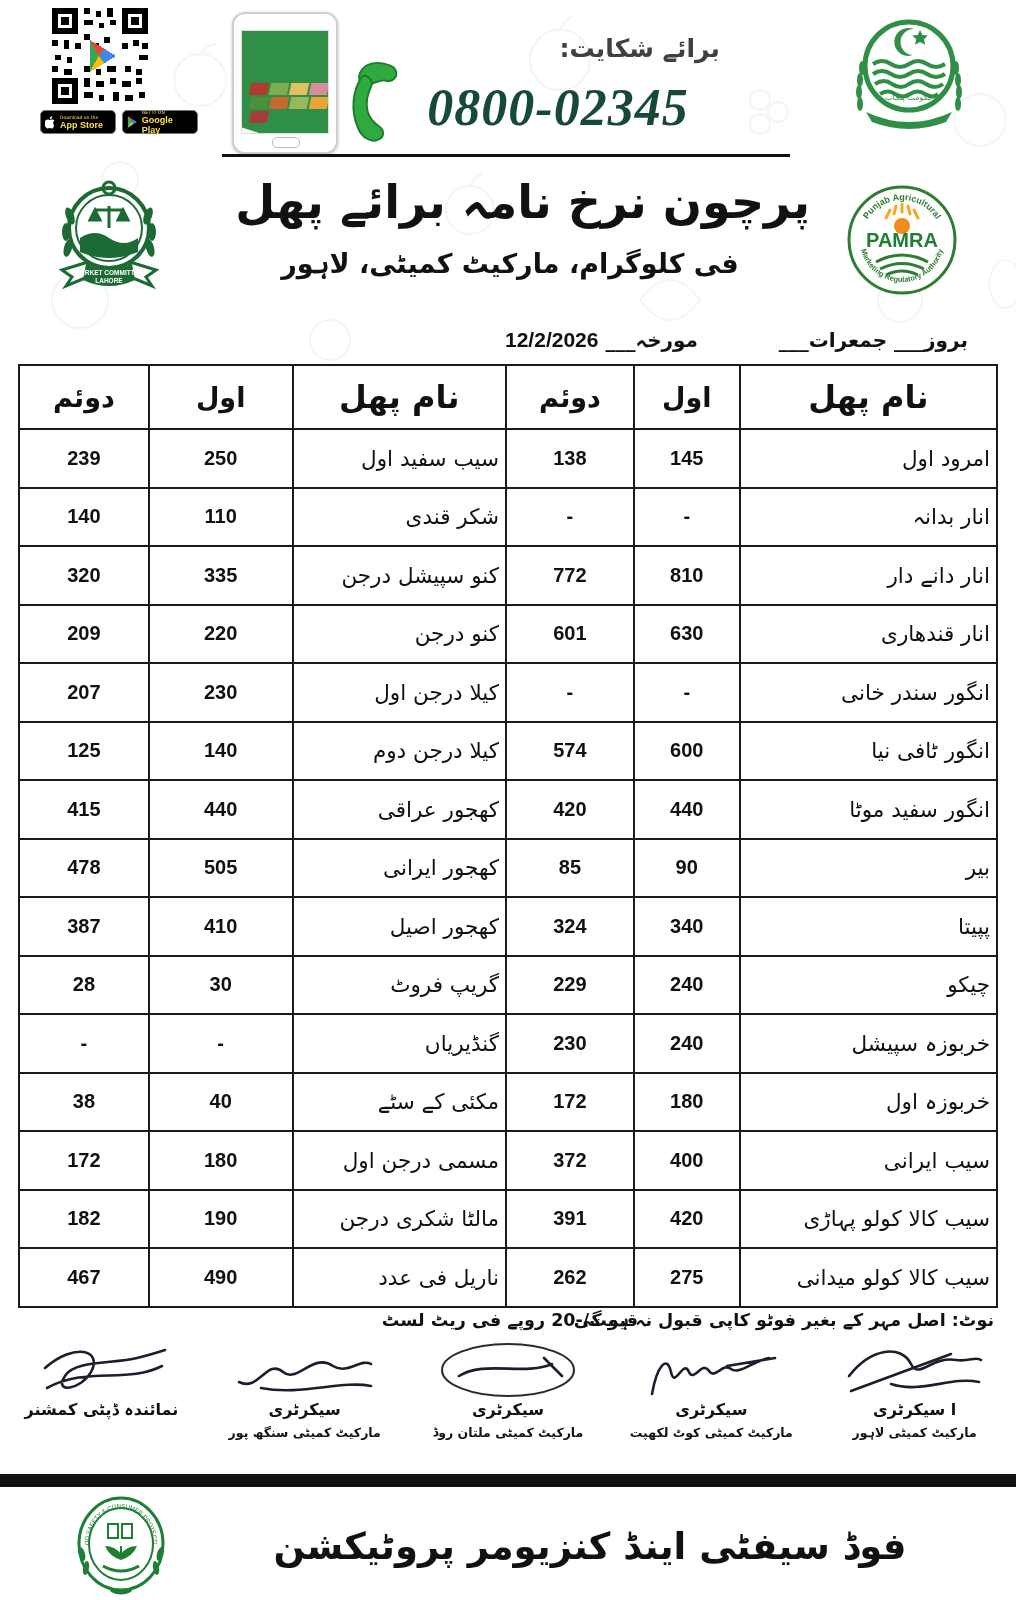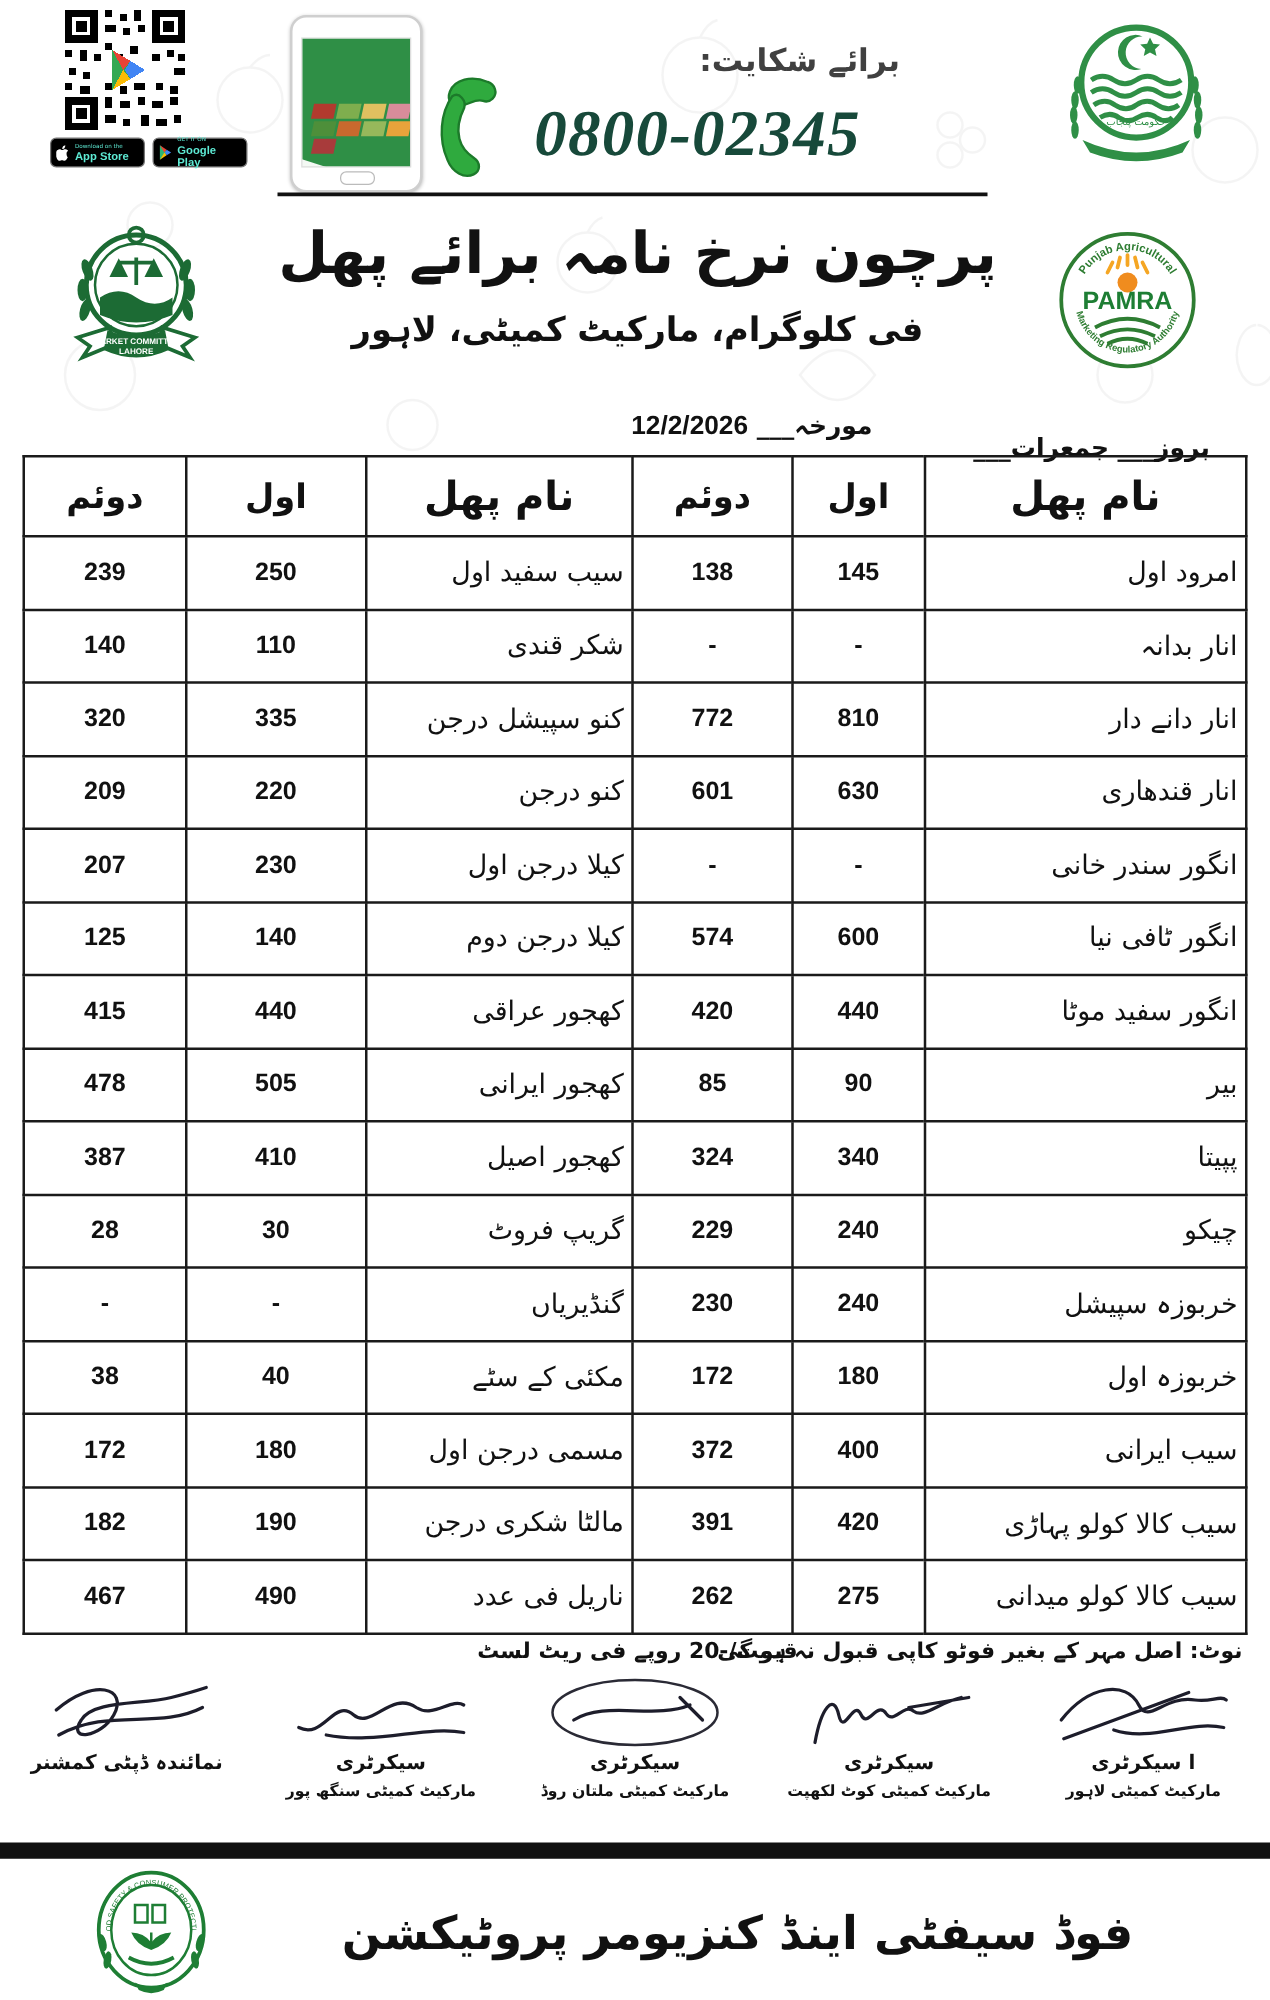--- a/index.html
+++ b/index.html
@@ -6,21 +6,21 @@
   .page{
     position:relative;width:1016px;height:1600px;margin:0 auto;
     background:#ffffff;overflow:hidden;
     font-family:"DejaVu Sans",sans-serif;color:#111;
   }
   .wm{position:absolute;opacity:.06;pointer-events:none;}
 
   
   .qr{position:absolute;left:52px;top:8px;width:96px;height:96px;}
   .badges{position:absolute;left:40px;top:110px;display:flex;gap:6px;}
-  .badge{background:#000;color:#5eead4;border:1px solid #777;border-radius:5px;
+  .badge{background:#000;color:#fde047;border:1px solid #777;border-radius:5px;
          width:76px;height:24px;display:flex;align-items:center;gap:4px;padding:1px 4px;box-sizing:border-box;}
   .badge .bt{line-height:1;}
   .badge .tiny{font-size:4.5px;display:block;}
   .badge .big{font-size:9px;font-weight:bold;display:block;font-family:"Liberation Sans",sans-serif;}
 
   .phone-mock{position:absolute;left:232px;top:12px;width:102px;height:138px;background:#fff;
       border:2px solid #cfcfcf;border-radius:13px;box-shadow:0 1px 3px rgba(0,0,0,.25);}
   .phone-mock .scr{position:absolute;left:7px;top:16px;right:7px;bottom:18px;background:#f4f9f4;overflow:hidden;border:1px solid #ddd;}
   .phone-mock .band{position:absolute;left:-30px;top:-12px;width:150px;height:120px;background:#2f8f46;transform:rotate(18deg);border-radius:0 0 60px 10px;}
   .phone-mock .home{position:absolute;left:50%;bottom:4px;width:26px;height:9px;margin-left:-13px;border:1.5px solid #bbb;border-radius:5px;background:#fff;}
@@ -32,28 +32,28 @@
   .phone-num{position:absolute;left:388px;top:78px;width:340px;text-align:center;
       font-family:"Liberation Serif",serif;font-weight:bold;font-size:52px;color:#17493a;letter-spacing:1px;font-style:italic;}
   .handset{position:absolute;left:348px;top:58px;width:58px;height:90px;}
   .hr-top{position:absolute;left:222px;top:154px;width:568px;height:3px;background:#111;}
 
   .punjab-logo{position:absolute;left:846px;top:8px;width:126px;height:132px;}
 
   
   .mc-logo{position:absolute;left:50px;top:176px;width:118px;height:128px;}
   .pamra-logo{position:absolute;left:846px;top:184px;width:112px;height:112px;}
-  .main-title{position:absolute;left:210px;top:176px;width:600px;text-align:center;direction:rtl;
+  .main-title{position:absolute;left:210px;top:176px;width:600px;text-align:right;direction:rtl;
       font-size:46px;font-weight:bold;line-height:1.15;}
   .sub-title{position:absolute;left:260px;top:248px;width:500px;text-align:center;direction:rtl;
       font-size:27px;font-weight:bold;}
 
   
   .daterow{position:absolute;left:18px;top:326px;width:980px;height:34px;direction:rtl;font-size:20px;font-weight:bold;}
-  .daterow .day{position:absolute;right:30px;top:20px;}
+  .daterow .day{position:absolute;right:30px;top:2px;}
   .daterow .dt{position:absolute;right:300px;top:2px;direction:rtl;}
   .daterow .dval{font-family:"Liberation Sans",sans-serif;font-weight:bold;font-size:21px;direction:ltr;unicode-bidi:embed;margin-left:24px;}
 
   
   table.price{position:absolute;left:18px;top:364px;width:980px;border-collapse:collapse;direction:rtl;}
   table.price th,table.price td{border:2px solid #1a1a1a;padding:0 6px;}
   table.price th{height:62px;font-size:27px;font-weight:bold;}
   table.price th.fname{font-size:32px;}
   table.price td{height:56.5px;}
   td.name{font-size:21.5px;text-align:right;padding-right:10px;}

